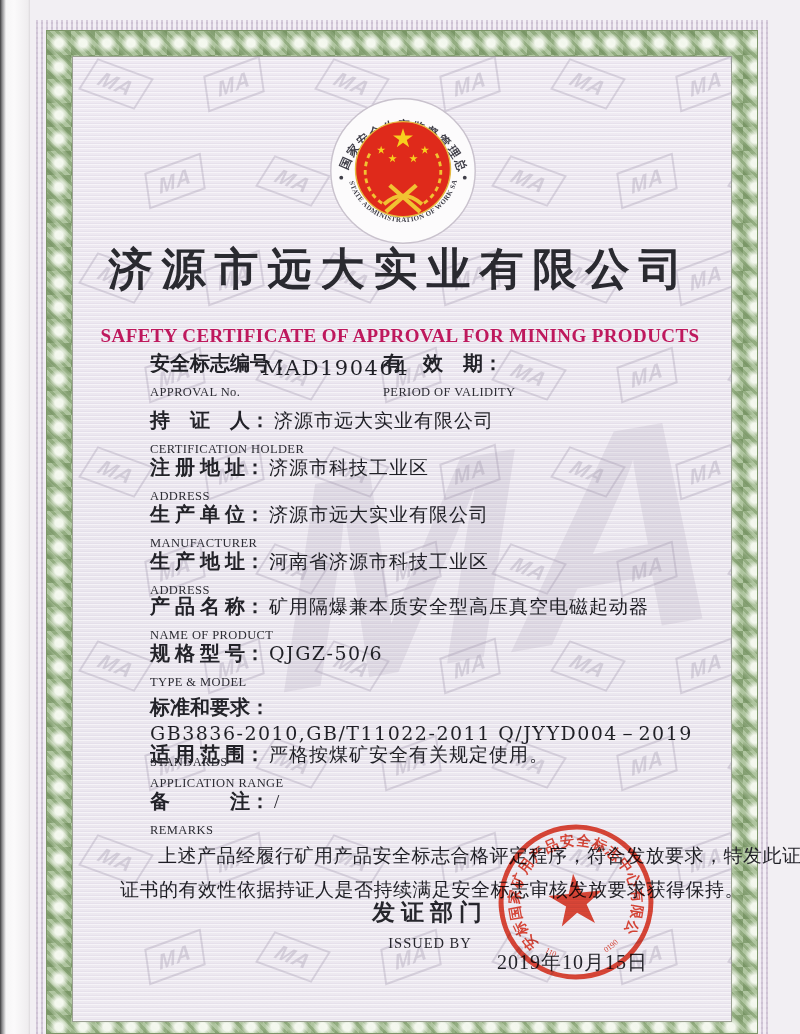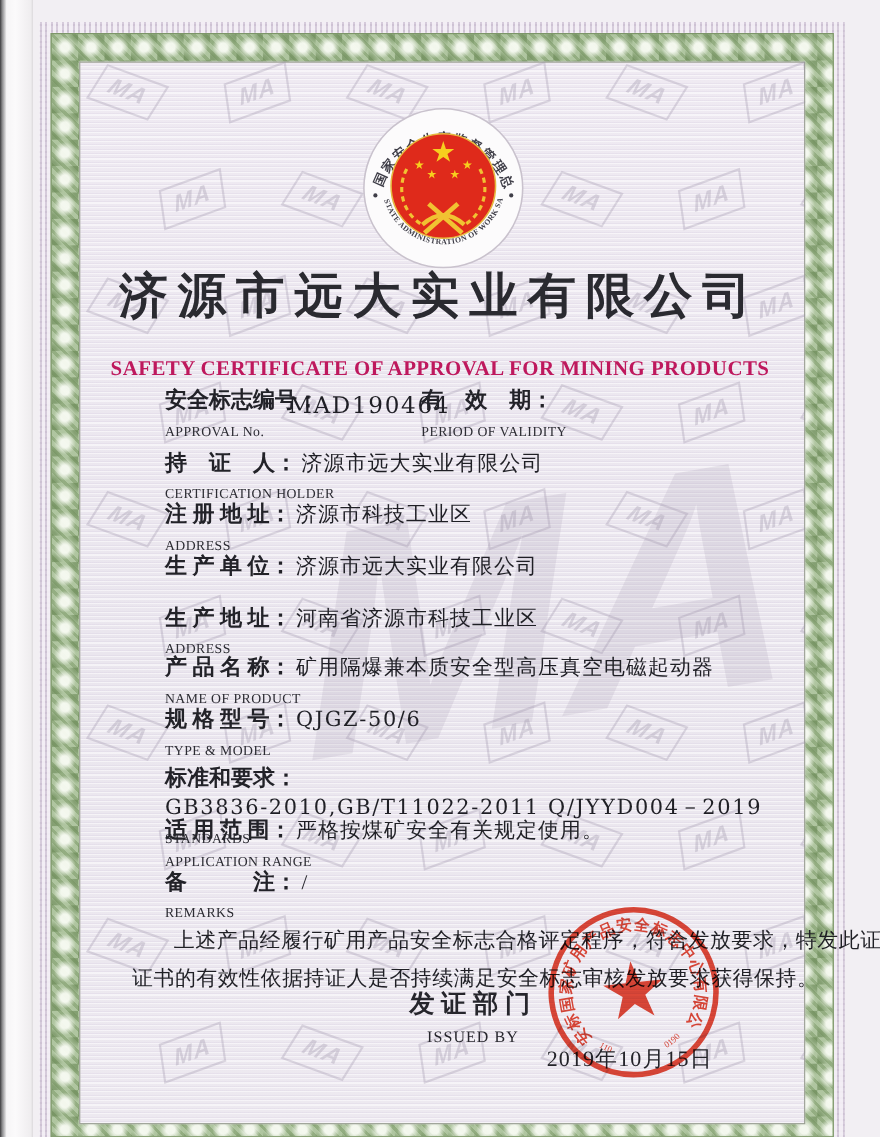--- a/index.html
+++ b/index.html
@@ -188,20 +188,21 @@
       <div class="en">CERTIFICATION HOLDER</div>
     </div>
     <div class="frow" style="top:454px">
       <span class="lbl">注 册 地 址：</span>
       <span class="val">济源市科技工业区</span>
       <div class="en">ADDRESS</div>
     </div>
     <div class="frow" style="top:501px">
       <span class="lbl">生 产 单 位：</span>
       <span class="val">济源市远大实业有限公司</span>
+      <div class="en">MANUFACTURER</div>
     </div>
     <div class="frow" style="top:548px">
       <span class="lbl">生 产 地 址：</span>
       <span class="val">河南省济源市科技工业区</span>
       <div class="en">ADDRESS</div>
     </div>
     <div class="frow" style="top:593px">
       <span class="lbl">产 品 名 称：</span>
       <span class="val">矿用隔爆兼本质安全型高压真空电磁起动器</span>
       <div class="en">NAME OF PRODUCT</div>

